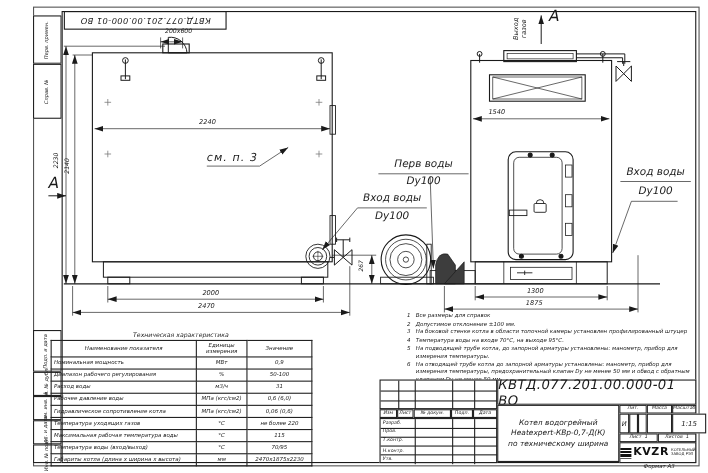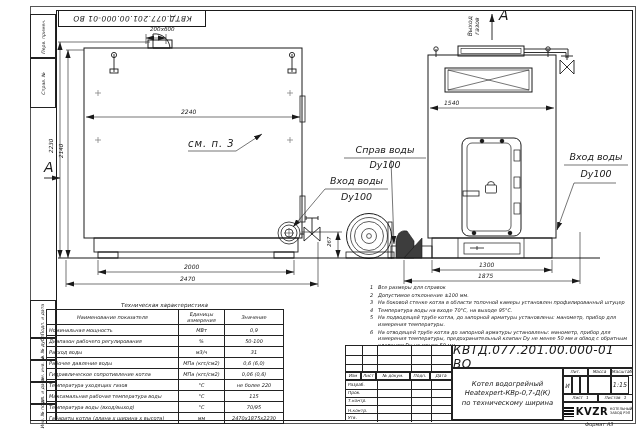--- a/index.html
+++ b/index.html
@@ -260,21 +260,21 @@
   <div class="lbl" style="left:479px;top:262px;font-size:6px;">1300</div>
   <div class="lbl" style="left:478px;top:273px;font-size:6px;">1875</div>
   <div class="abs ctr" style="left:458px;top:4px;width:30px;height:44px;">
     <div class="rot90" style="font-size:6px;font-style:italic;text-align:center;line-height:1.2;white-space:nowrap;">
       <div>Выход</div>
       <div>газов</div>
     </div>
   </div>
   <div class="lbl" style="left:499px;top:8px;font-size:14px;">А</div>
 
-  <div class="lbl" style="left:344px;top:145px;width:82px;text-align:center;font-size:9.5px;">Справ воды</div>
+  <div class="lbl" style="left:344px;top:145px;width:82px;text-align:center;font-size:9.5px;">Перв воды</div>
   <div class="lbl" style="left:344px;top:160px;width:82px;text-align:center;font-size:9.5px;">Dy100</div>
   <div class="lbl" style="left:325px;top:176px;width:63px;text-align:center;font-size:9.5px;">Вход воды</div>
   <div class="lbl" style="left:325px;top:192px;width:63px;text-align:center;font-size:9.5px;">Dy100</div>
   <div class="lbl" style="left:564px;top:152px;width:64px;text-align:center;font-size:9.5px;">Вход воды</div>
   <div class="lbl" style="left:564px;top:169px;width:64px;text-align:center;font-size:9.5px;">Dy100</div>
 
   <div class="notes">
     <div class="note-item">
         <span class="note-num">1</span>
         <span class="note-text">Все размеры для справок</span>
@@ -430,21 +430,21 @@
       </div>
     <div class="tb-cell ctr" style="left:611px;top:368px;width:22px;height:8px;">
         <span class="tb-txt">Масштаб</span>
       </div>
     <div class="tb-cell ctr" style="left:563px;top:376px;width:9px;height:18px;">
         <span style="font-size:6px;font-style:italic;">И</span>
       </div>
     <div class="tb-cell" style="left:572px;top:376px;width:8px;height:18px;"></div>
     <div class="tb-cell" style="left:580px;top:376px;width:8px;height:18px;"></div>
     <div class="tb-cell" style="left:588px;top:376px;width:23px;height:18px;"></div>
-    <div class="tb-cell ctr" style="left:611px;top:376px;width:18px;height:18px;">
+    <div class="tb-cell ctr" style="left:611px;top:376px;width:31px;height:18px;">
         <span style="font-size:6.4px;font-style:italic;">1:15</span>
       </div>
 
     <div class="tb-cell ctr" style="left:563px;top:394px;width:35px;height:8px;gap:3px;">
       <span class="tb-txt">Лист</span>
       <span class="tb-txt">1</span>
     </div>
     <div class="tb-cell ctr" style="left:598px;top:394px;width:35px;height:8px;gap:3px;">
       <span class="tb-txt">Листов</span>
       <span class="tb-txt">1</span>

